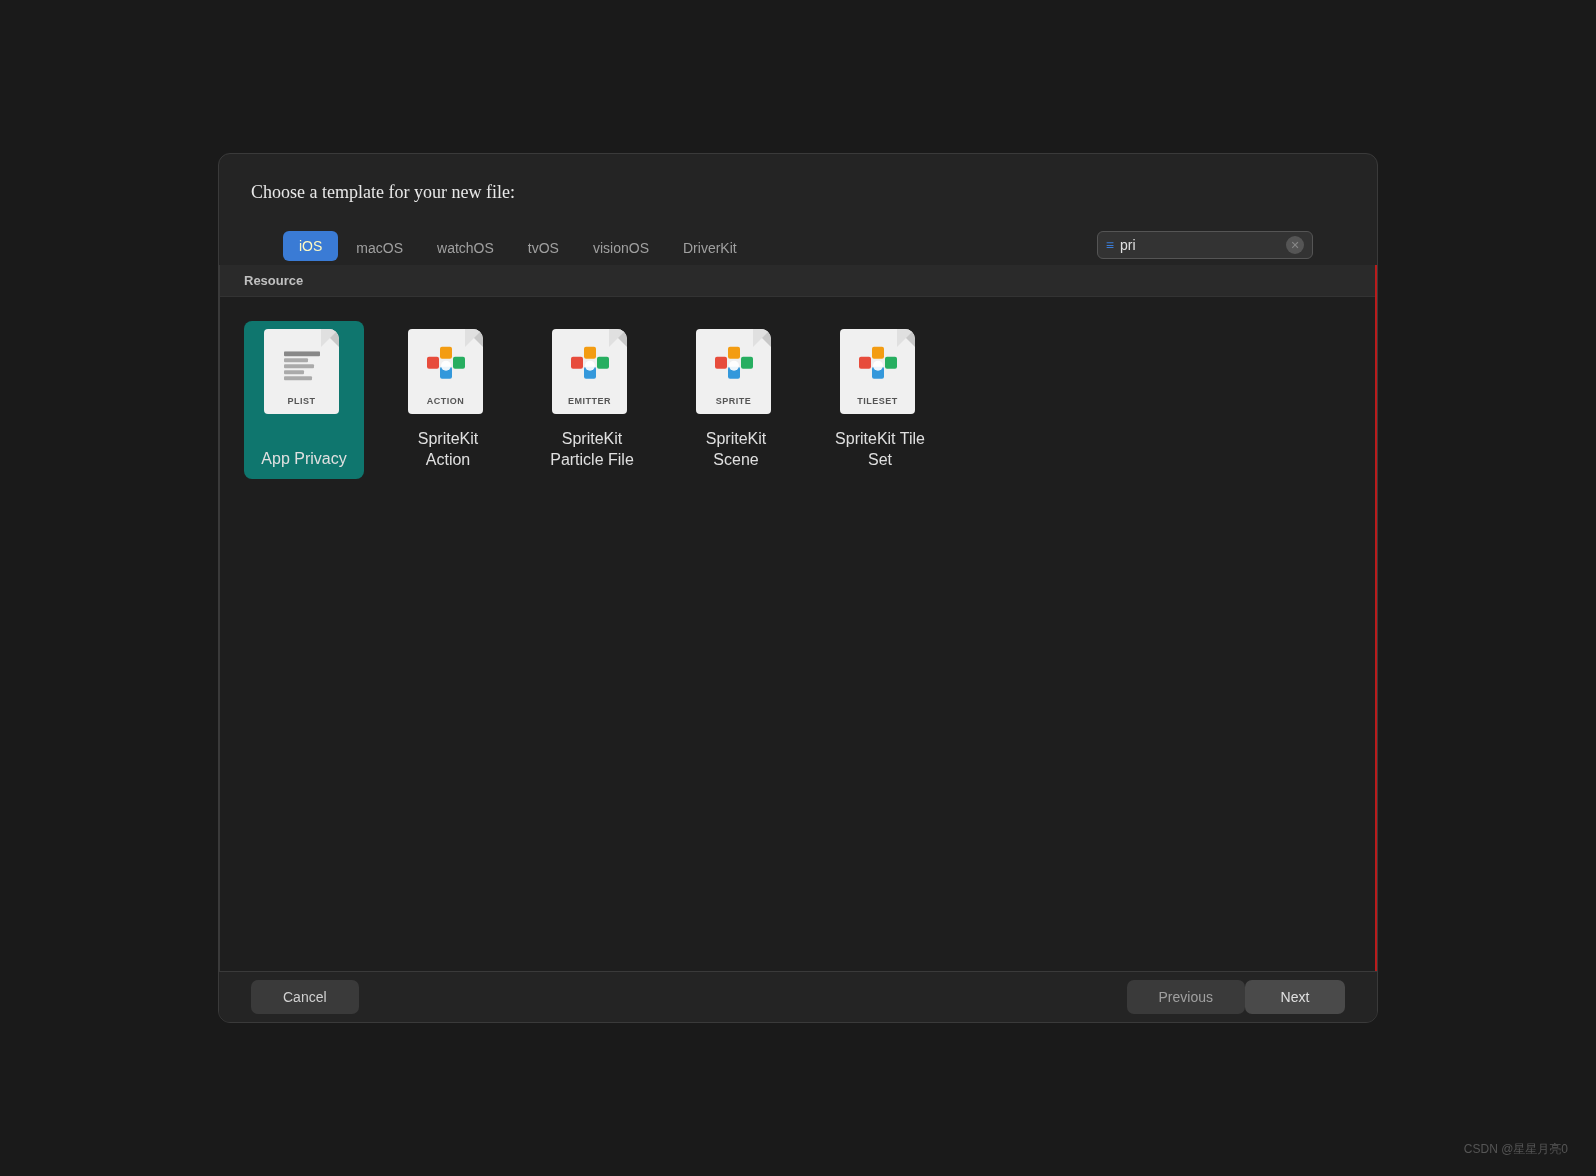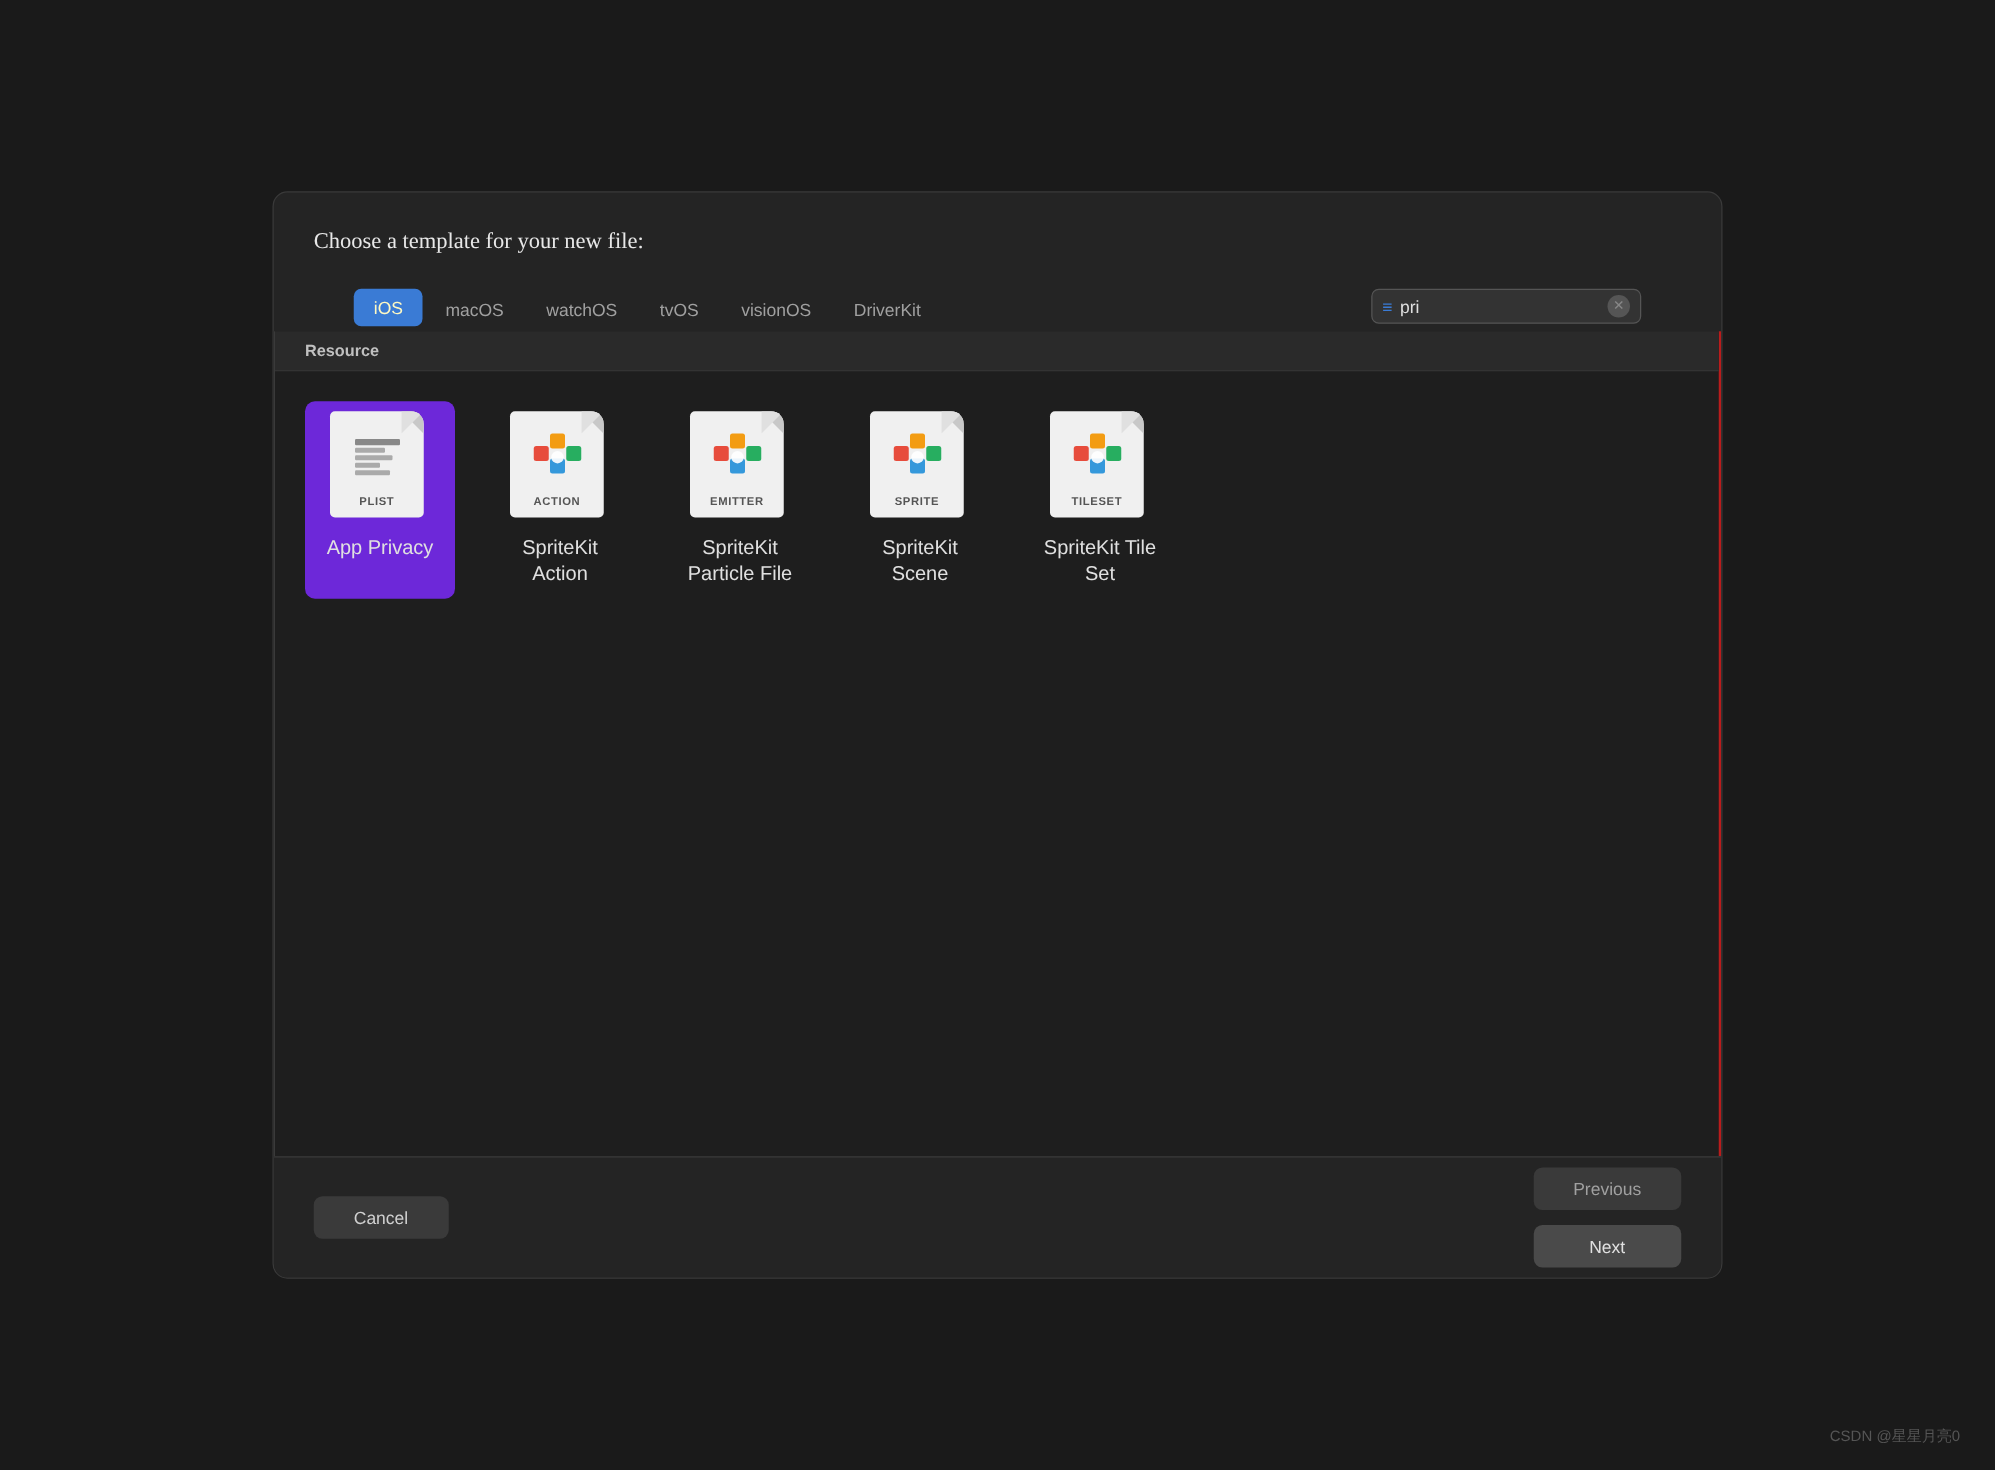--- a/index.html
+++ b/index.html
@@ -134,21 +134,22 @@
       display: flex;
       flex-direction: column;
       align-items: center;
       width: 120px;
       cursor: pointer;
       padding: 8px;
       border-radius: 8px;
     }
 
     .file-item.selected {
-      background: #6d28d9;
+      background: #0f766e;
+      gap: 20px;
     }
 
     .file-icon {
       width: 80px;
       height: 90px;
       position: relative;
       margin-bottom: 10px;
     }
 
     .file-page {
@@ -236,22 +237,21 @@
       color: #a0a0a0;
     }
 
     .btn-next {
       background: #4a4a4a;
       color: #e0e0e0;
     }
 
     .footer-right {
       display: flex;
-      gap: 12px;
-      flex-direction: column;
+      gap: 0;
     }
 
     .watermark {
       position: absolute;
       bottom: 18px;
       right: 28px;
       color: #555;
       font-size: 12px;
     }
 

